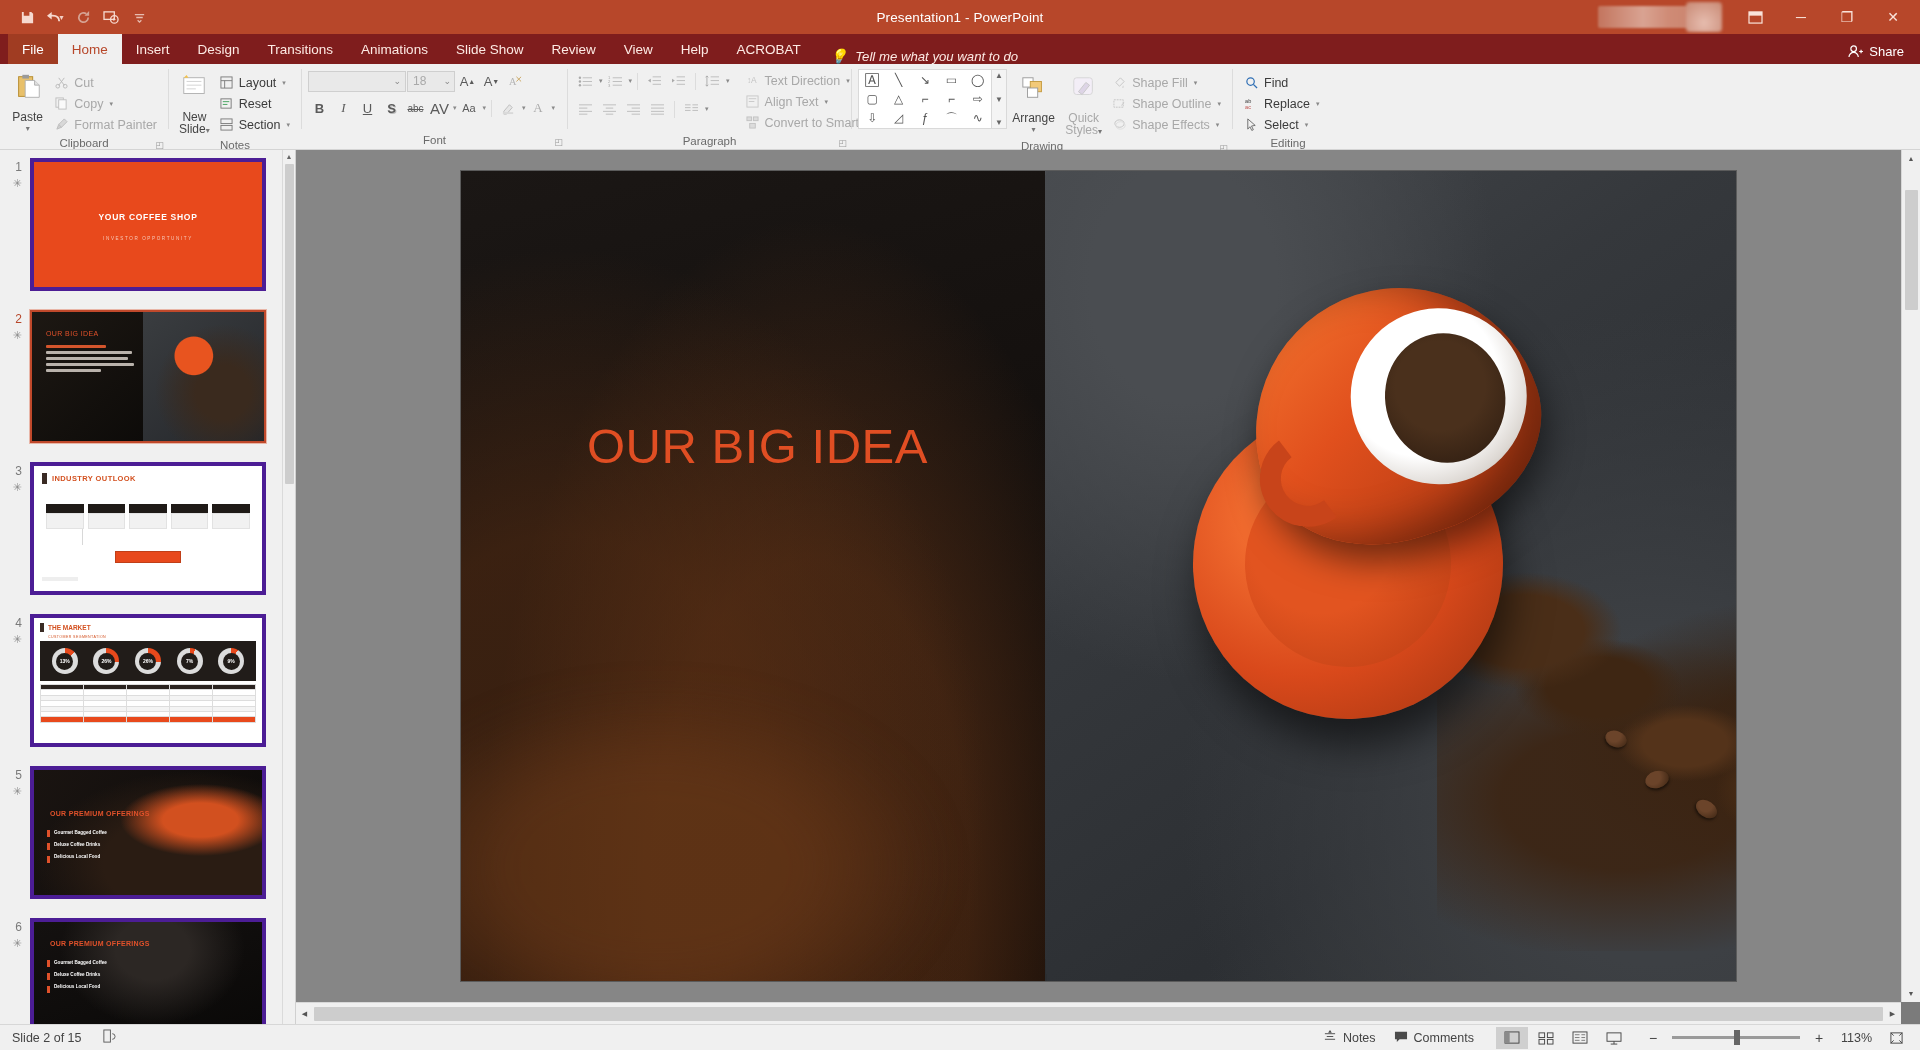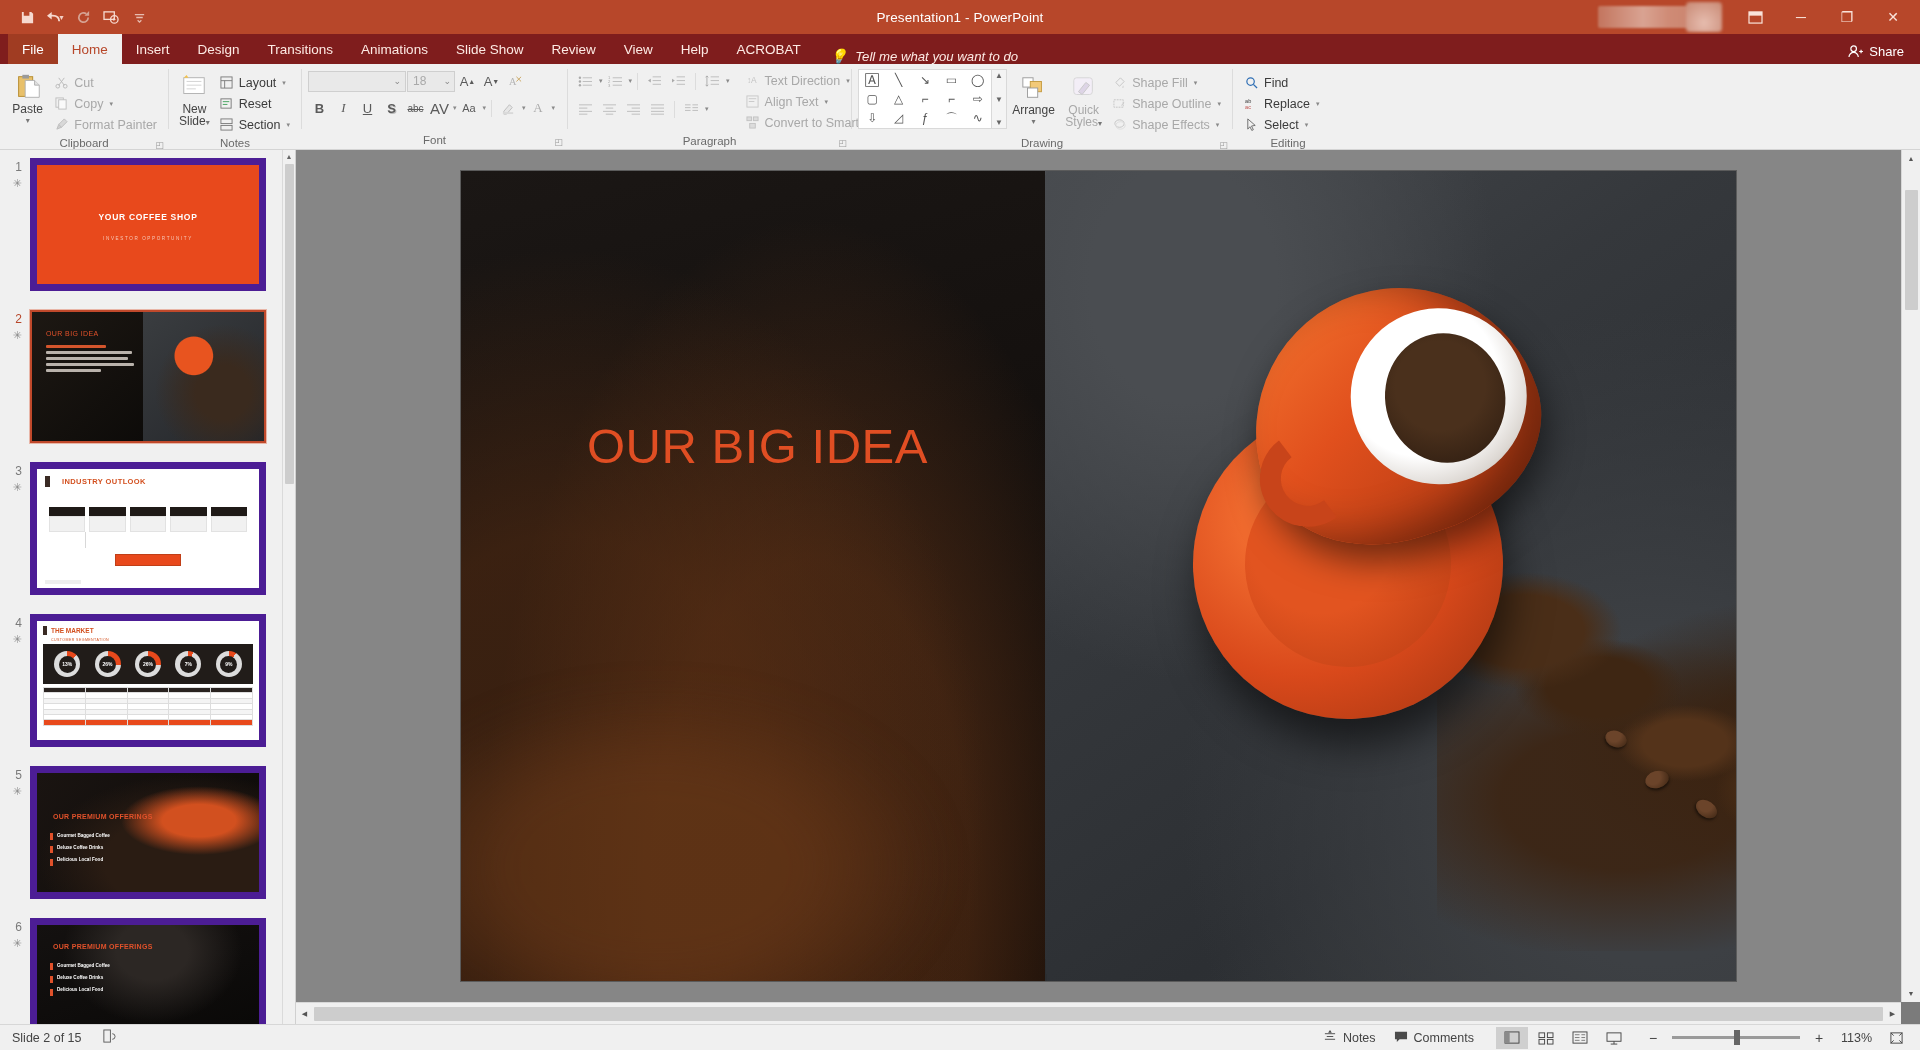--- a/index.html
+++ b/index.html
@@ -79,21 +79,21 @@
   .rgroup-label .dlg{
     position:absolute; right:4px; top:2px; font-size:9px; color:#9a9a9a;
   }
   .vsep{ width:1px; background:#dcdcdc; margin:5px 0 20px 0; }
 
   .bigbtn{
     width:56px; display:flex; flex-direction:column; align-items:center;
     padding-top:3px; font-size:12px; color:#444; cursor:default;
   }
   .bigbtn .ico{ height:32px; display:flex; align-items:center; justify-content:center;}
-  .bigbtn .lbl{ text-align:center; line-height:12px; }
+  .bigbtn .lbl{ text-align:center; line-height:12px;margin-top:8px; }
   .bigbtn .cap{ font-size:8px; color:#777; margin-top:1px; }
 
   .smallbtn{
     display:flex; align-items:center; gap:5px; height:21px;
     padding:0 5px; font-size:12.5px; color:#a8a8a8; cursor:default; white-space:nowrap;
   }
   .smallbtn.enabled{ color:#3b3b3b; }
   .smallbtn .sico{ width:15px; display:flex; align-items:center; justify-content:center; }
   .caret{ font-size:7px; color:#8a8a8a; margin-left:1px; }
 
@@ -142,21 +142,21 @@
   }
   .thumbscroll{ position:absolute; inset:0 13px 0 0; padding:8px 0 0 0; }
   .thumbrow{ display:flex; margin-bottom:19px; }
   .thumbnum{
     width:30px; text-align:right; padding-right:8px; font-size:12px;
     color:#7a7a7a; line-height:14px; padding-top:2px;
   }
   .thumbnum .star{ display:block; font-size:11px; color:#8a8a8a; margin-top:2px;}
   .thumbnum.sel{ color:#b7472a; }
   .thumb{
-    width:236px; height:133px; background:#fff; border:7px solid #4c1d95;
+    width:236px; height:133px; background:#fff; border:4px solid #4c1d95;
     position:relative; overflow:hidden; cursor:default;
   }
   .thumb.sel{ border:2px solid #c0492b; outline:1px solid #e8b6a8; }
 
   .tb-scroll{
     position:absolute; right:0; top:0; bottom:0; width:13px; background:#f0f0f0;
     border-left:1px solid #dadada;
   }
   .tb-scroll .arw{ height:14px; text-align:center; font-size:7px; color:#666; line-height:14px;}
   .tb-scroll .thumbbar{
@@ -180,21 +180,21 @@
   .s2 .l .p i:first-child{ background:#d4552c; width:62%;}
   .s2 .r{
     flex:1; background:
       radial-gradient(circle at 42% 34%, #e8541f 0 17%, rgba(232,84,31,0) 18%),
       radial-gradient(circle at 45% 37%, #fdfdfd 0 7%, rgba(255,255,255,0) 8%),
       radial-gradient(ellipse at 66% 62%, #3a2a1e 0 24%, rgba(58,42,30,0) 60%),
       linear-gradient(140deg,#3a3d40,#24262a);
   }
 
   .s3{ background:#fff;width:100%;height:100%;padding:7px 8px;}
-  .s3 .hd{ display:flex;align-items:center;gap:12px;}
+  .s3 .hd{ display:flex;align-items:center;gap:5px;}
   .s3 .hd .bar{ width:5px;height:11px;background:#3a2b24;}
   .s3 .hd .tt{ color:#d3501f;font-size:7.5px;font-weight:bold;letter-spacing:.4px;}
   .s3 .boxes{ display:flex;gap:4px;margin-top:20px;padding:0 4px;}
   .s3 .bx{ flex:1; }
   .s3 .bx .top{ height:9px;background:#1f1a17;}
   .s3 .bx .bot{ height:16px;background:#f1f1f1;border:1px solid #e2e2e2;}
   .s3 .lines{ height:16px;border-left:1px solid #d8d8d8;margin:0 40px;}
   .s3 .cta{
     width:66px;height:12px;background:#e8491c;margin:6px auto 0;border:1px solid #c03f18;}
   .s3 .ft{ margin-top:14px; height:4px; width:36px; background:#eee; }

